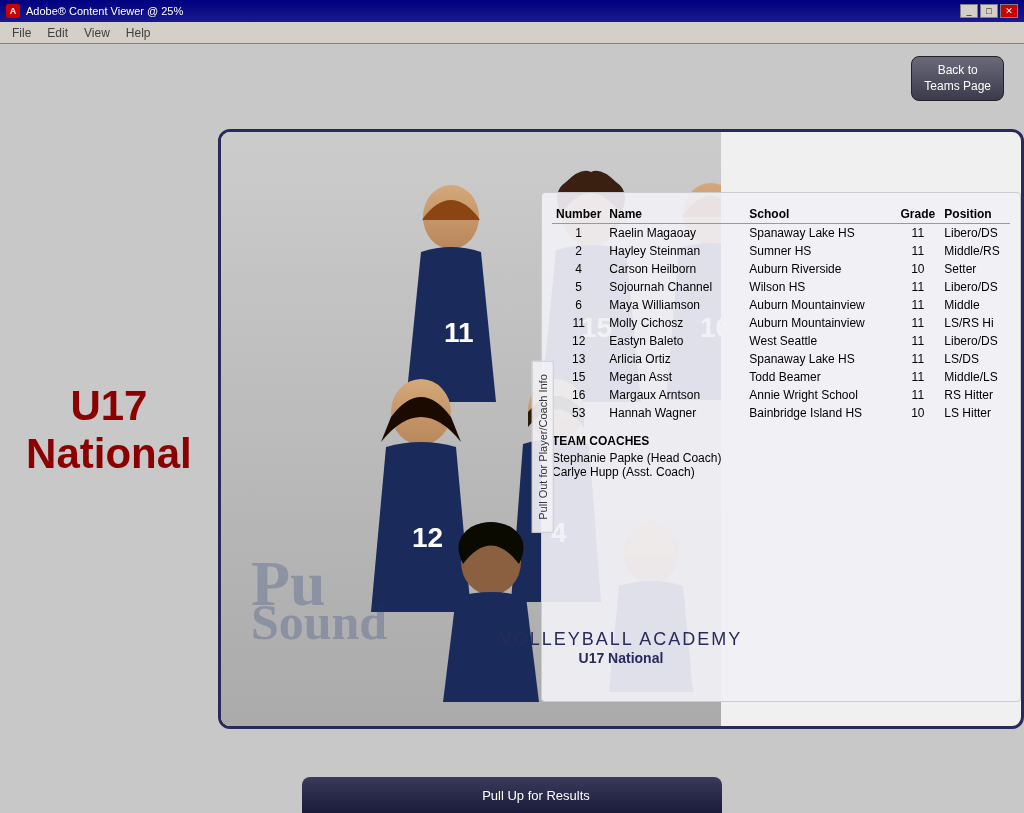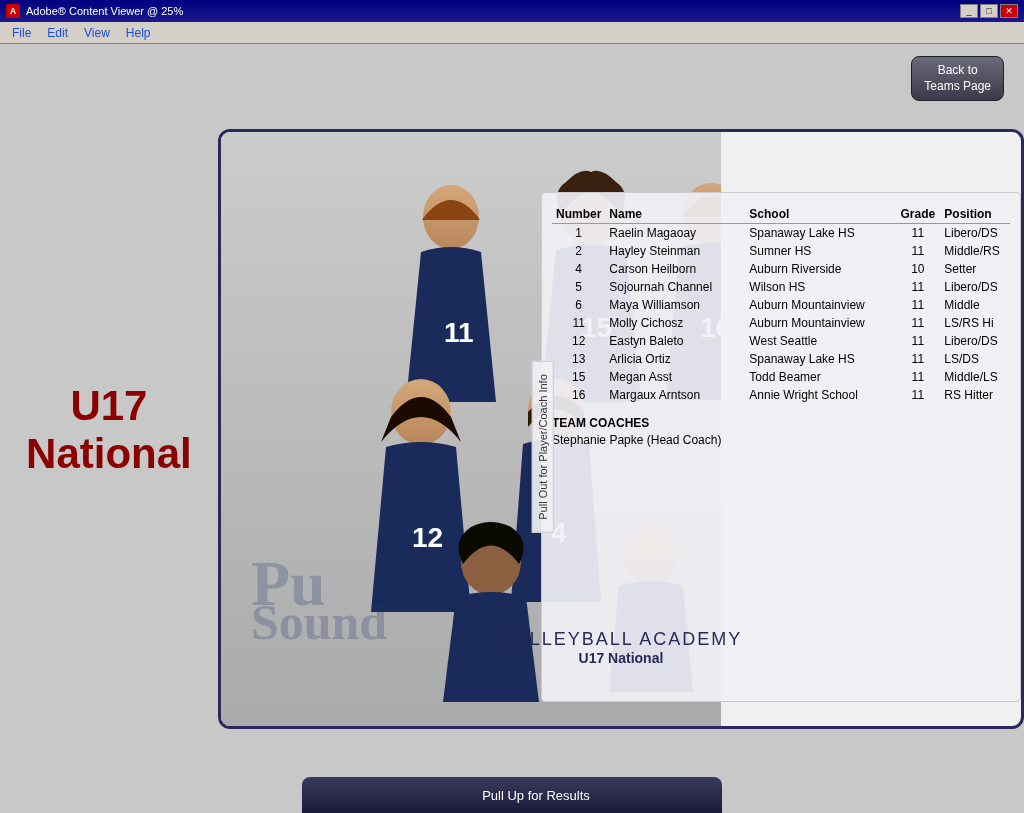--- a/index.html
+++ b/index.html
@@ -61,21 +61,21 @@
       background: #d4d0c8;
       border-bottom: 1px solid #808080;
       display: flex;
       align-items: center;
       padding: 0 4px;
     }
     .menu-item {
       padding: 2px 8px;
       font-size: 12px;
       cursor: pointer;
-      color: #1d4ed8;
+      color: #404040;
     }
 
     
     .main-content {
       width: 100%;
       height: calc(813px - 44px);
       background: #c8c8c8;
       position: relative;
       display: flex;
       flex-direction: row;
@@ -398,26 +398,34 @@
       <td class="grade-col">11</td>
       <td class="pos-col">Middle/LS</td>
     </tr>
             <tr>
       <td class="num-col">16</td>
       <td class="name-col">Margaux Arntson</td>
       <td class="school-col">Annie Wright School</td>
       <td class="grade-col">11</td>
       <td class="pos-col">RS Hitter</td>
     </tr>
+            <tr>
+      <td class="num-col">53</td>
+      <td class="name-col">Hannah Wagner</td>
+      <td class="school-col">Bainbridge Island HS</td>
+      <td class="grade-col">10</td>
+      <td class="pos-col">LS Hitter</td>
+    </tr>
           </tbody>
       </table>
 
       <div class="team-coaches">
         <div class="team-coaches-title">TEAM COACHES</div>
         <div>Stephanie Papke (Head Coach)</div>
+        <div>Carlye Hupp (Asst. Coach)</div>
       </div>
     </div>
 
     <div class="watermark-area">
       <div class="watermark-academy">VOLLEYBALL ACADEMY</div>
       <div class="watermark-subtitle">U17 National</div>
     </div>
 
   </div>
 

